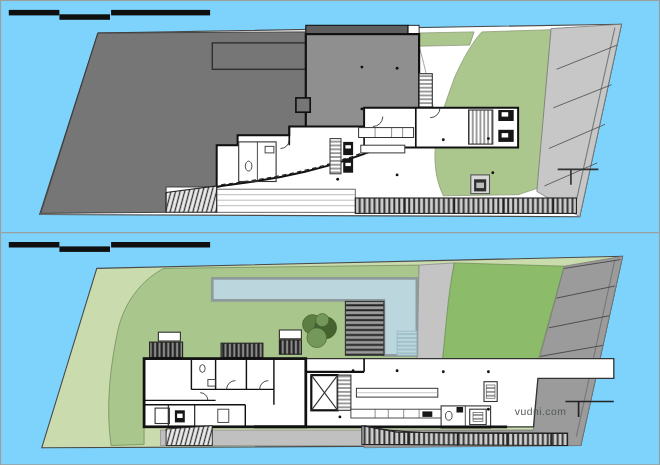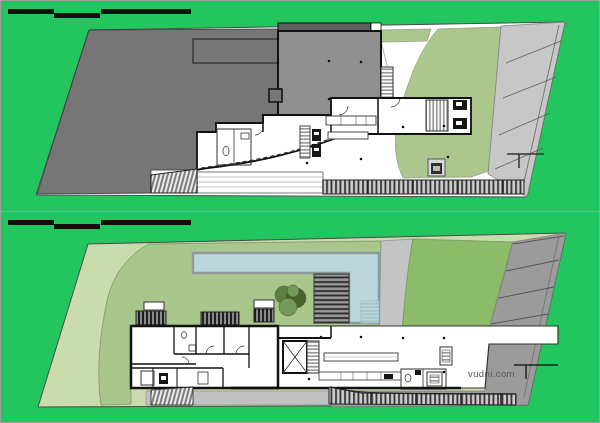--- a/index.html
+++ b/index.html
@@ -1,16 +1,16 @@
 <!DOCTYPE html>
 <html><head>
 <meta charset="utf-8">
 <style>
   html,body{margin:0;padding:0;background:#fff;}
-  .sheet{position:relative;width:600px;height:423px;background:#22c55e;
+  .sheet{position:relative;width:600px;height:423px;background:#7dd3fc;
          border:1px solid #9aa0a0;box-sizing:border-box;overflow:hidden;
          font-family:"Liberation Sans",sans-serif;}
   svg{position:absolute;left:0;top:0;}
   .wm{font-family:"Liberation Sans",sans-serif;letter-spacing:.4px;}
 </style>
 </head>
 <body>
 
 <div class="sheet">
 <svg width="600" height="423" viewBox="0 0 600 423">

